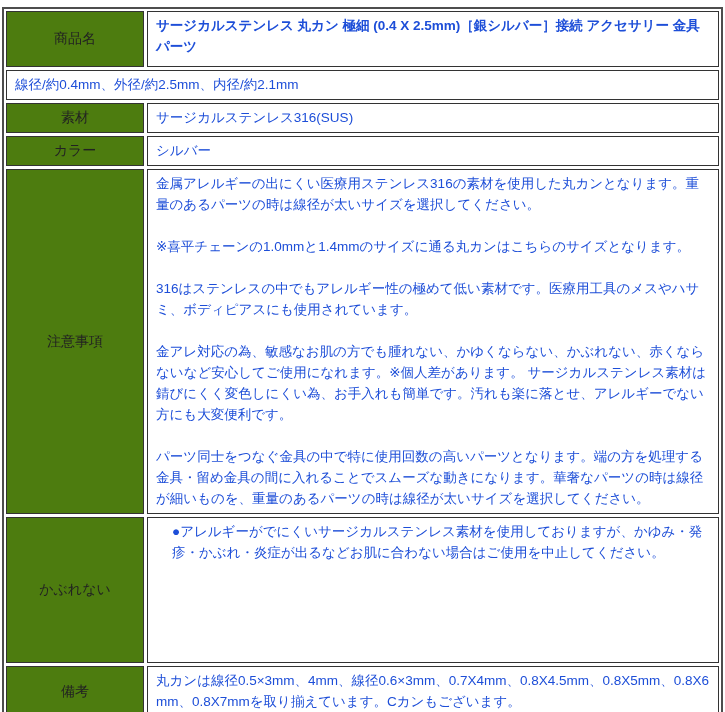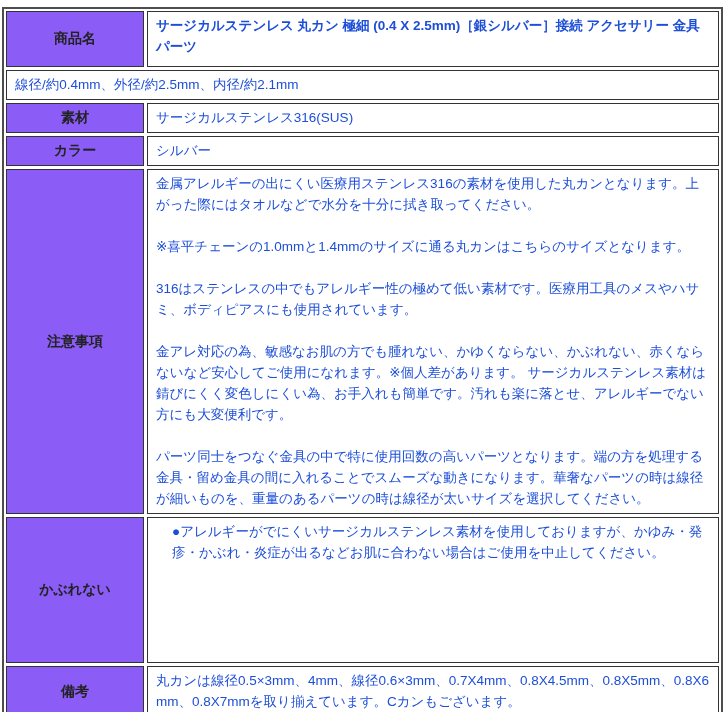--- a/index.html
+++ b/index.html
@@ -27,27 +27,27 @@
     gap: 3px;
   }
   .row {
     display: flex;
     gap: 3px;
     align-items: stretch;
   }
   .th {
     flex: 0 0 138px;
     box-sizing: border-box;
-    background: #8b5cf6;
+    background: #4d7c0f;
     border: 1px solid #333333;
     display: flex;
     align-items: center;
     justify-content: center;
     font-size: 14px;
-    font-weight: bold;
+    font-weight: normal;
     color: #222222;
     text-align: center;
   }
   .td {
     flex: 1;
     box-sizing: border-box;
     border: 1px solid #333333;
     background: #ffffff;
     padding: 3px 8px 4px 8px;
     font-size: 13.5px;
@@ -85,21 +85,21 @@
     </div>
 
     <div class="row h-line">
       <div class="th">カラー</div>
       <div class="td">シルバー</div>
     </div>
 
     <div class="row h-desc">
       <div class="th">注意事項</div>
       <div class="td">
-        <p>金属アレルギーの出にくい医療用ステンレス316の素材を使用した丸カンとなります。上がった際にはタオルなどで水分を十分に拭き取ってください。</p>
+        <p>金属アレルギーの出にくい医療用ステンレス316の素材を使用した丸カンとなります。重量のあるパーツの時は線径が太いサイズを選択してください。</p>
         <p>※喜平チェーンの1.0mmと1.4mmのサイズに通る丸カンはこちらのサイズとなります。</p>
         <p>316はステンレスの中でもアレルギー性の極めて低い素材です。医療用工具のメスやハサミ、ボディピアスにも使用されています。</p>
         <p>金アレ対応の為、敏感なお肌の方でも腫れない、かゆくならない、かぶれない、赤くならないなど安心してご使用になれます。※個人差があります。 サージカルステンレス素材は錆びにくく変色しにくい為、お手入れも簡単です。汚れも楽に落とせ、アレルギーでない方にも大変便利です。</p>
         <p>パーツ同士をつなぐ金具の中で特に使用回数の高いパーツとなります。端の方を処理する金具・留め金具の間に入れることでスムーズな動きになります。華奢なパーツの時は線径が細いものを、重量のあるパーツの時は線径が太いサイズを選択してください。</p>
       </div>
     </div>
 
     <div class="row h-note">
       <div class="th">かぶれない</div>
       <div class="td">

